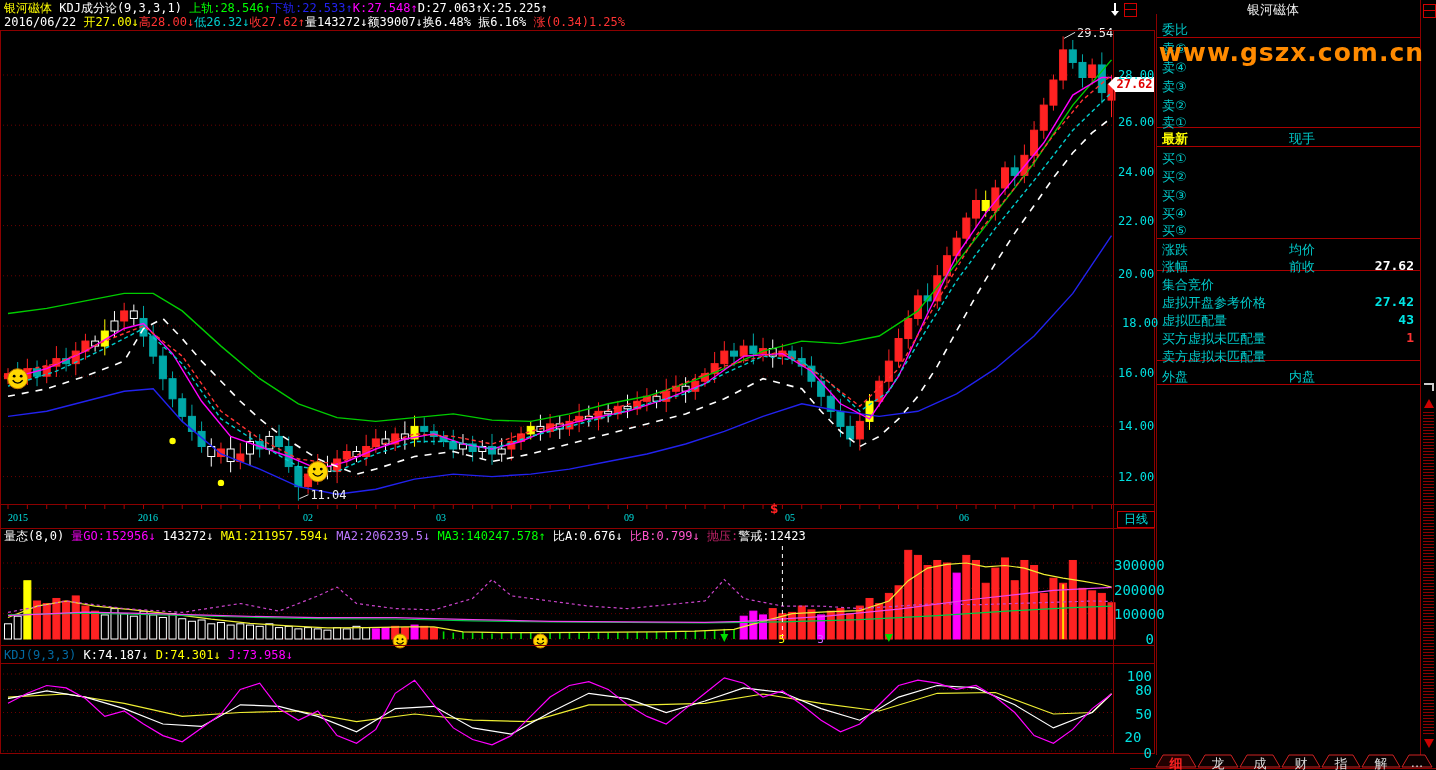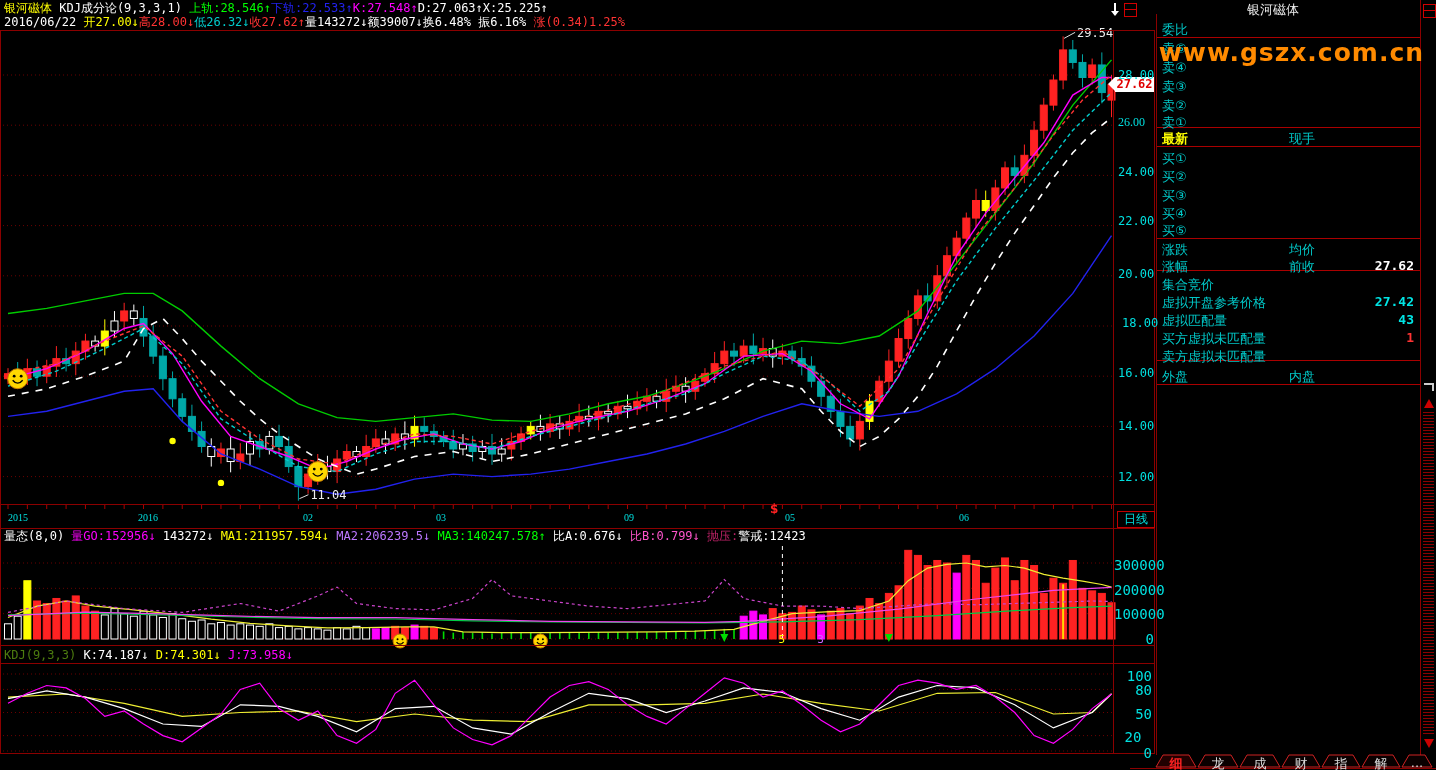--- a/index.html
+++ b/index.html
@@ -565,25 +565,25 @@
       <div class="abs xlab" style="left: 138px; top: 512px;">2016</div>
       <div class="abs xlab" style="left: 303px; top: 512px;">02</div>
       <div class="abs xlab" style="left: 436px; top: 512px;">03</div>
       <div class="abs xlab" style="left: 624px; top: 512px;">09</div>
       <div class="abs xlab" style="left: 785px; top: 512px;">05</div>
       <div class="abs xlab" style="left: 959px; top: 512px;">06</div>
     </div>
   <div class="abs" style="left:770px;top:502px;color:#FF2222;font-size:12px;font-weight:bold;">$</div>
 
   <div class="abs hline" id="vhdr" style="left:4px;top:529px;"><span style="color: rgb(255, 255, 255);">量态(8,0) </span><span style="color: rgb(255, 0, 255);">量GO:152956↓</span><span style="color: rgb(255, 255, 255);"> 143272↓</span><span style="color: rgb(255, 255, 0);"> MA1:211957.594↓</span><span style="color: rgb(187, 119, 255);"> MA2:206239.5↓</span><span style="color: rgb(0, 255, 0);"> MA3:140247.578↑</span><span style="color: rgb(255, 255, 255);"> 比A:0.676↓</span><span style="color: rgb(255, 85, 204);"> 比B:0.799↓</span><span style="color: rgb(187, 34, 102);"> 抛压:</span><span style="color: rgb(255, 255, 255);">警戒:12423</span></div>
-  <div class="abs hline" id="khdr" style="left:4px;top:648px;"><span style="color: #4d7c0f;">KDJ(9,3,3) </span><span style="color: rgb(255, 255, 255);">K:74.187↓</span><span style="color: rgb(255, 255, 0);"> D:74.301↓</span><span style="color: rgb(255, 0, 255);"> J:73.958↓</span></div>
+  <div class="abs hline" id="khdr" style="left:4px;top:648px;"><span style="color: #0369a1;">KDJ(9,3,3) </span><span style="color: rgb(255, 255, 255);">K:74.187↓</span><span style="color: rgb(255, 255, 0);"> D:74.301↓</span><span style="color: rgb(255, 0, 255);"> J:73.958↓</span></div>
 
   <div id="yaxis">
       <div class="abs axis" style="left: 1118px; top: 68px;">28.00</div>
-      <div class="abs axis" style="left: 1118px; top: 115px; font-family: Liberation Serif, serif;">26.00</div>
+      <div class="abs axis" style="left: 1118px; top: 115px;">26.00</div>
       <div class="abs axis" style="left: 1118px; top: 165px;">24.00</div>
       <div class="abs axis" style="left: 1118px; top: 214px;">22.00</div>
       <div class="abs axis" style="left: 1118px; top: 267px;">20.00</div>
       <div class="abs axis" style="left: 1122px; top: 316px;">18.00</div>
       <div class="abs axis" style="left: 1118px; top: 366px;">16.00</div>
       <div class="abs axis" style="left: 1118px; top: 419px;">14.00</div>
       <div class="abs axis" style="left: 1118px; top: 470px;">12.00</div>
       <div class="abs axis-s" style="left: 1114px; top: 557px; width: 40px; text-align: right;">300000</div>
       <div class="abs axis-s" style="left: 1114px; top: 582px; width: 40px; text-align: right;">200000</div>
       <div class="abs axis-s" style="left: 1114px; top: 606px; width: 40px; text-align: right;">100000</div>

